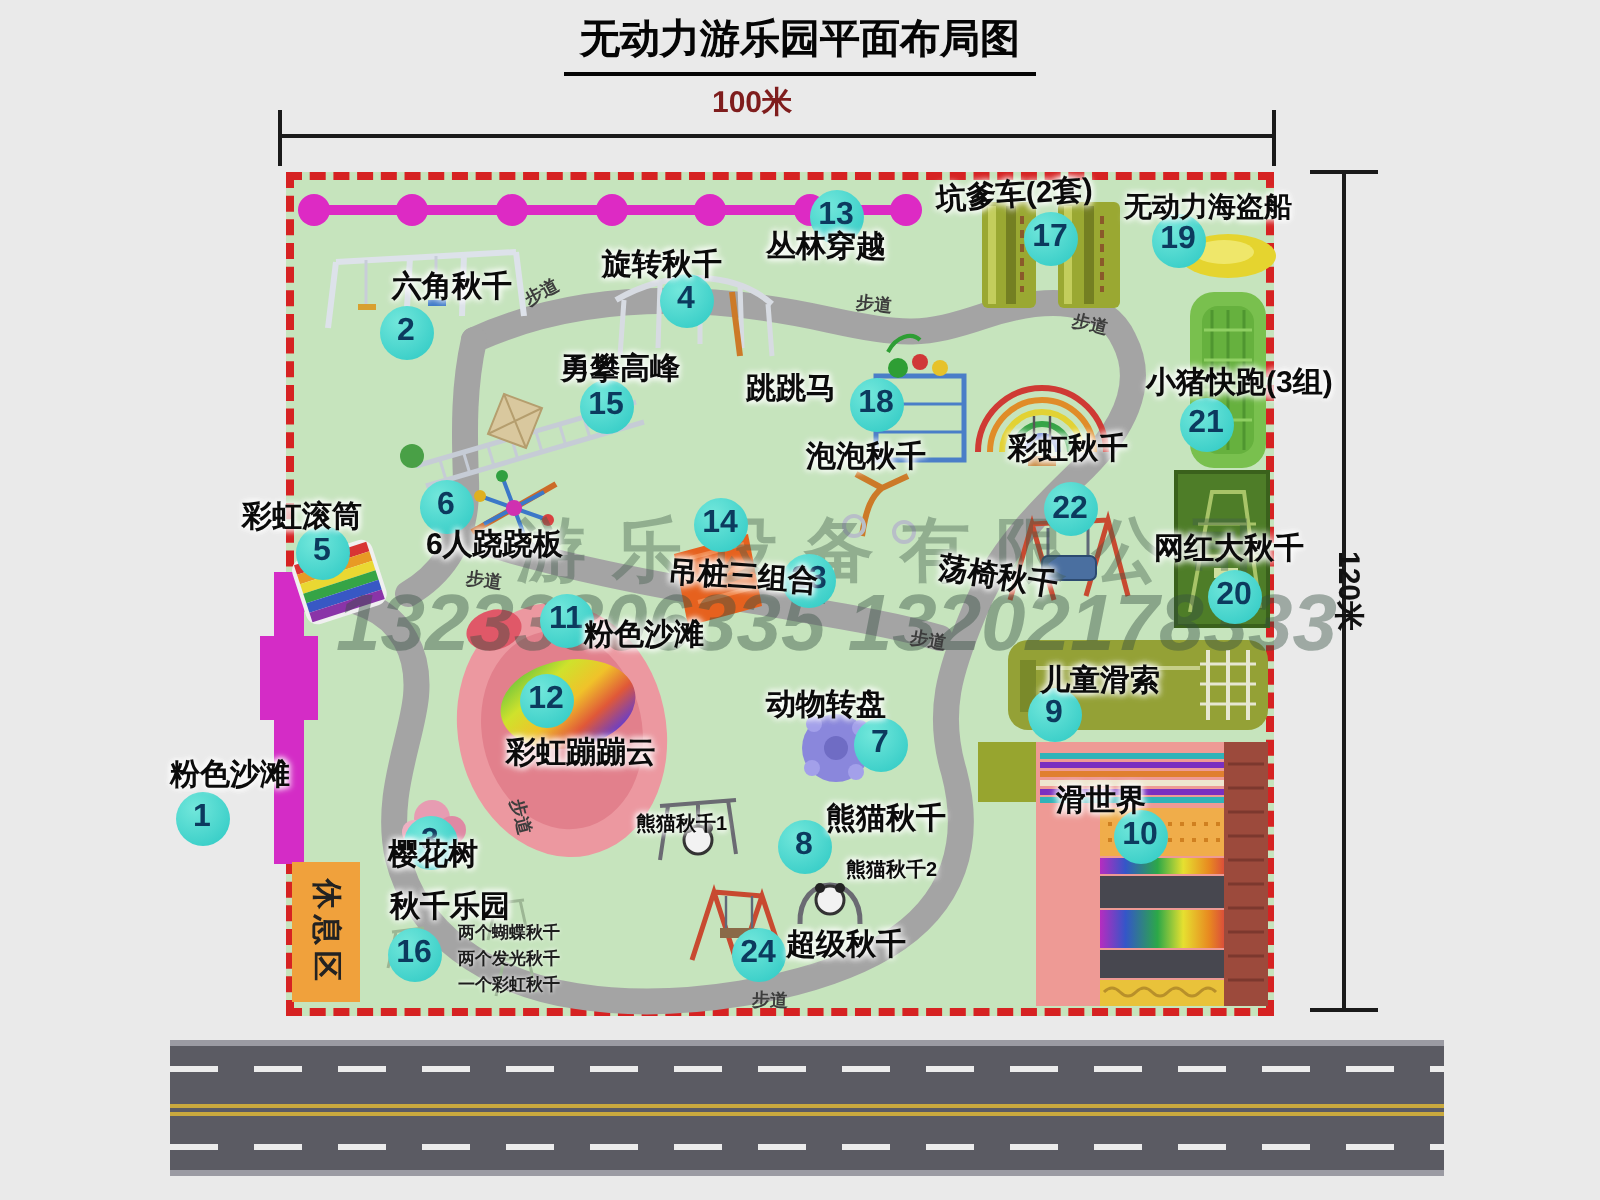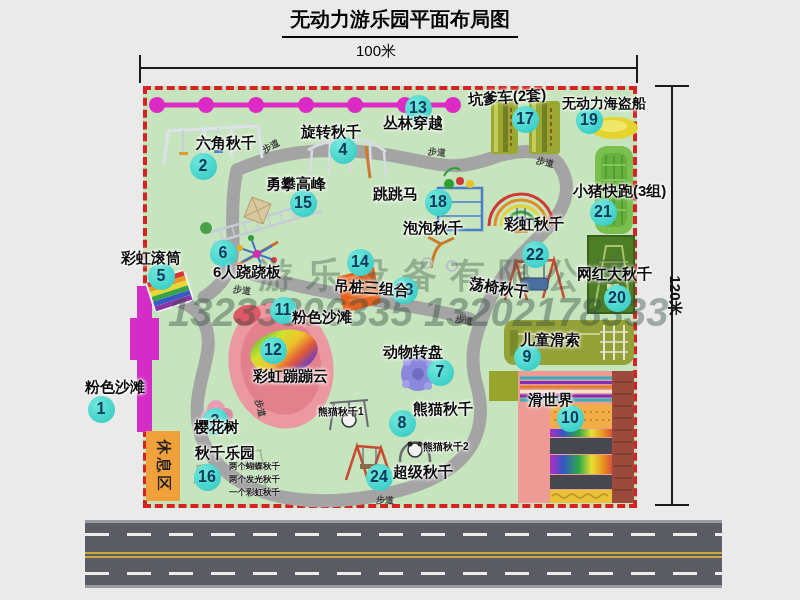--- a/index.html
+++ b/index.html
@@ -6,21 +6,21 @@
   .page{position:relative;width:800px;height:600px;background:#eaeaea;overflow:hidden;
         font-family:"Liberation Sans",sans-serif;}
   .title{position:absolute;left:50%;top:6px;transform:translateX(-50%);
          font-size:20px;font-weight:bold;color:#050505;border-bottom:2px solid #050505;
          padding:0 8px 3px;white-space:nowrap;z-index:6;}
   
   .dim{position:absolute;background:#1a1a1a;z-index:5;}
   .dim-h-line{left:140px;top:67px;width:497px;height:2px;}
   .dim-h-tick-l{left:139px;top:55px;width:2px;height:28px;}
   .dim-h-tick-r{left:636px;top:55px;width:2px;height:28px;}
-  .dim-h-label{position:absolute;left:356px;top:42px;font-size:15px;font-weight:400;color:#000000;z-index:6;}
+  .dim-h-label{position:absolute;left:356px;top:42px;font-size:15px;font-weight:700;color:#7f1d1d;z-index:6;}
   .dim-v-line{left:671px;top:86px;width:2px;height:420px;}
   .dim-v-tick-t{left:655px;top:85px;width:34px;height:2px;}
   .dim-v-tick-b{left:655px;top:504px;width:34px;height:2px;}
   .dim-v-label{position:absolute;left:654px;top:286px;font-size:15px;font-weight:600;color:#111;
                transform:rotate(90deg);transform-origin:center;z-index:6;}
   
   .map{position:absolute;left:143px;top:86px;width:494px;height:422px;background:#c6e4bd;
        border:4px dashed #d62222;box-sizing:border-box;z-index:1;}
   .icons{position:absolute;left:0;top:0;z-index:10;pointer-events:none;}
   
@@ -337,42 +337,42 @@
       <div class="map-label" style="left: 528px; top: 391px;">滑世界</div>
       <div class="num-circle" style="left: 269.5px; top: 296.5px;">11</div>
       <div class="map-label" style="left: 292px; top: 308px;">粉色沙滩</div>
       <div class="num-circle" style="left: 259.5px; top: 336.5px;">12</div>
       <div class="map-label" style="left: 253px; top: 367px;">彩虹蹦蹦云</div>
       <div class="num-circle" style="left: 404.5px; top: 94.5px;">13</div>
       <div class="map-label" style="left: 383px; top: 114px;">丛林穿越</div>
       <div class="num-circle" style="left: 346.5px; top: 248.5px;">14</div>
       <div class="map-label" style="left: 334px; top: 279px; transform: rotate(4deg);">吊桩三组合</div>
       <div class="num-circle" style="left: 289.5px; top: 189.5px;">15</div>
-      <div class="map-label" style="left: 266px; top: 175px;">勇攀高峰</div>
+      <div class="map-label" style="left: 280px; top: 175px;">勇攀高峰</div>
       <div class="num-circle" style="left: 193.5px; top: 463.5px;">16</div>
       <div class="map-label" style="left: 195px; top: 444px;">秋千乐园</div>
       <div class="num-circle" style="left: 511.5px; top: 105.5px;">17</div>
       <div class="map-label" style="left: 468px; top: 88px; transform: rotate(-4deg);">坑爹车(2套)</div>
       <div class="num-circle" style="left: 424.5px; top: 188.5px;">18</div>
       <div class="map-label" style="left: 373px; top: 185px;">跳跳马</div>
       <div class="num-circle" style="left: 575.5px; top: 106.5px;">19</div>
       <div class="map-label" style="left: 562px; top: 95px; font-size: 14px;">无动力海盗船</div>
       <div class="num-circle" style="left: 603.5px; top: 284.5px;">20</div>
       <div class="map-label" style="left: 577px; top: 265px;">网红大秋千</div>
       <div class="num-circle" style="left: 589.5px; top: 198.5px;">21</div>
       <div class="map-label" style="left: 573px; top: 182px;">小猪快跑(3组)</div>
       <div class="num-circle" style="left: 521.5px; top: 241px; text-align: right;">22</div>
       <div class="map-label" style="left: 469px; top: 279px; transform: rotate(9deg);">荡椅秋千</div>
       <div class="num-circle" style="left: 391px; top: 229.5px; margin-top: 47px;">23</div>
       <div class="map-label" style="left: 403px; top: 219px;">泡泡秋千</div>
       <div class="num-circle" style="left: 365.5px; top: 463.5px;">24</div>
       <div class="map-label" style="left: 393px; top: 463px;">超级秋千</div>
       <div class="map-label" style="left: 504px; top: 215px; font-size: 15px;">彩虹秋千</div>
       <div class="map-label" style="left: 318px; top: 405px; font-size: 10px;">熊猫秋千1</div>
-      <div class="map-label" style="left: 423px; top: 440px; font-size: 10px;">熊猫秋千2</div>
+      <div class="map-label" style="left: 423px; top: 428px; font-size: 10px;">熊猫秋千2</div>
     </div>
   <div class="swing-notes" id="swing-notes">
       <div>两个蝴蝶秋千</div>
       <div>两个发光秋千</div>
       <div>一个彩虹秋千</div>
     </div>
 
   <div class="road">
     <div class="lane lane-top"></div>
     <div class="center-line cl1"></div>

